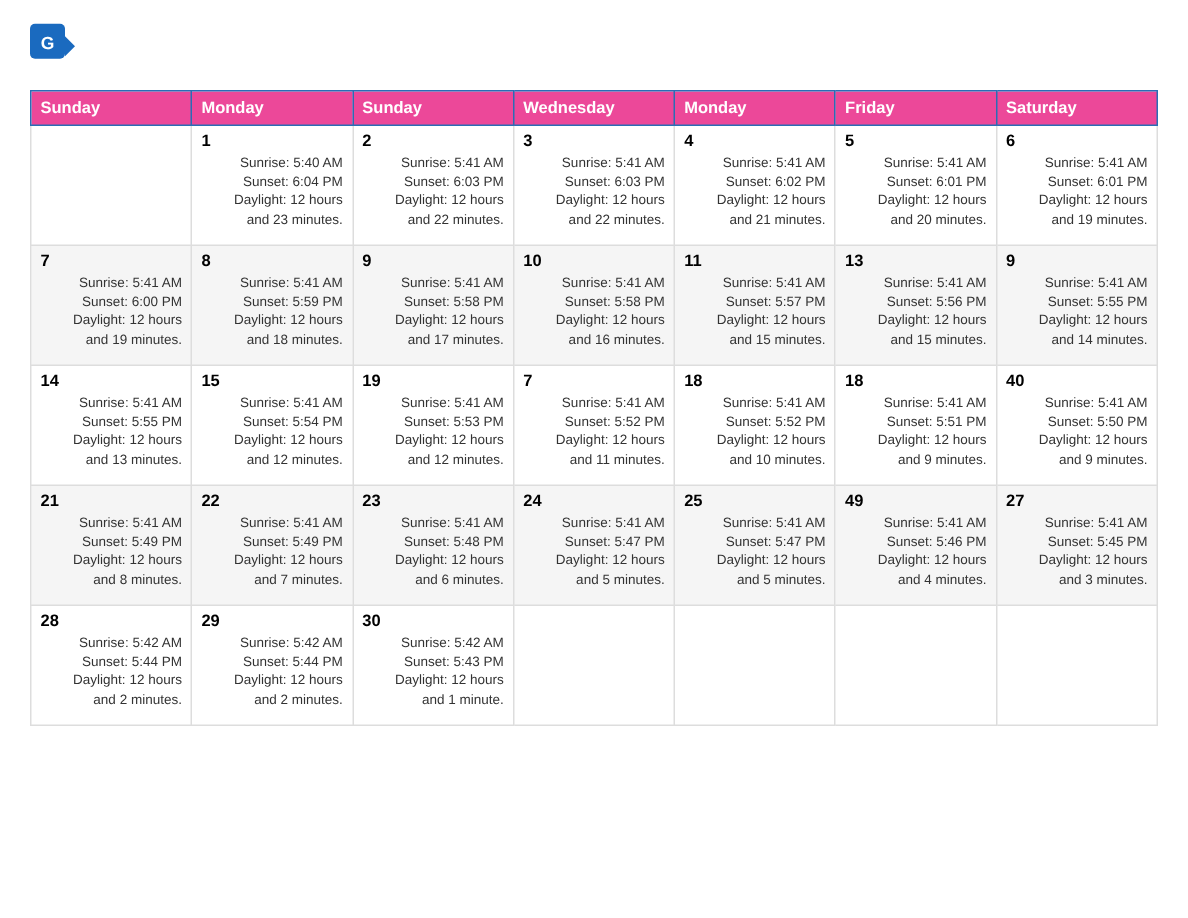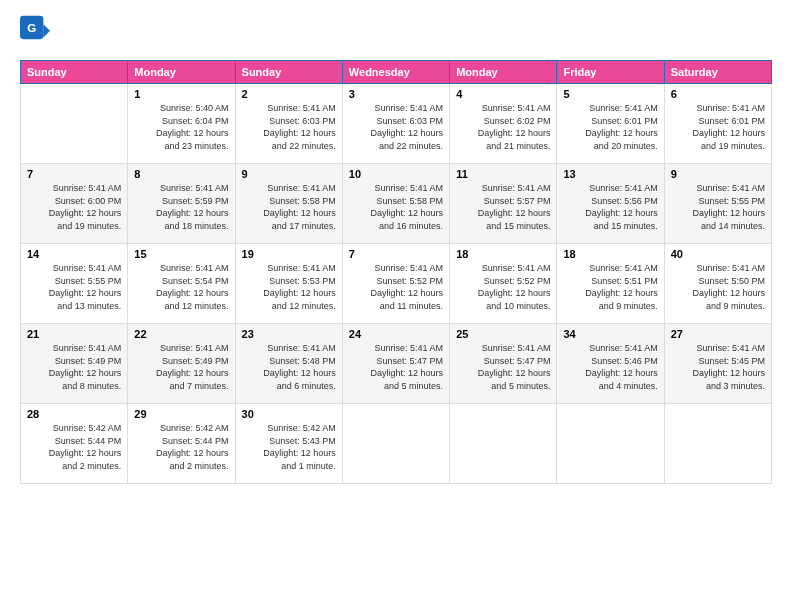--- a/index.html
+++ b/index.html
@@ -296,21 +296,21 @@
 and 5 minutes.</div>
           </td>
           <td>
             <div class="day-num">25</div>
             <div class="day-detail" style="white-space: pre-line;">Sunrise: 5:41 AM
 Sunset: 5:47 PM
 Daylight: 12 hours
 and 5 minutes.</div>
           </td>
           <td>
-            <div class="day-num">34</div>
+            <div class="day-num">49</div>
             <div class="day-detail" style="white-space: pre-line;">Sunrise: 5:41 AM
 Sunset: 5:46 PM
 Daylight: 12 hours
 and 4 minutes.</div>
           </td>
           <td>
             <div class="day-num">27</div>
             <div class="day-detail" style="white-space: pre-line;">Sunrise: 5:41 AM
 Sunset: 5:45 PM
 Daylight: 12 hours

